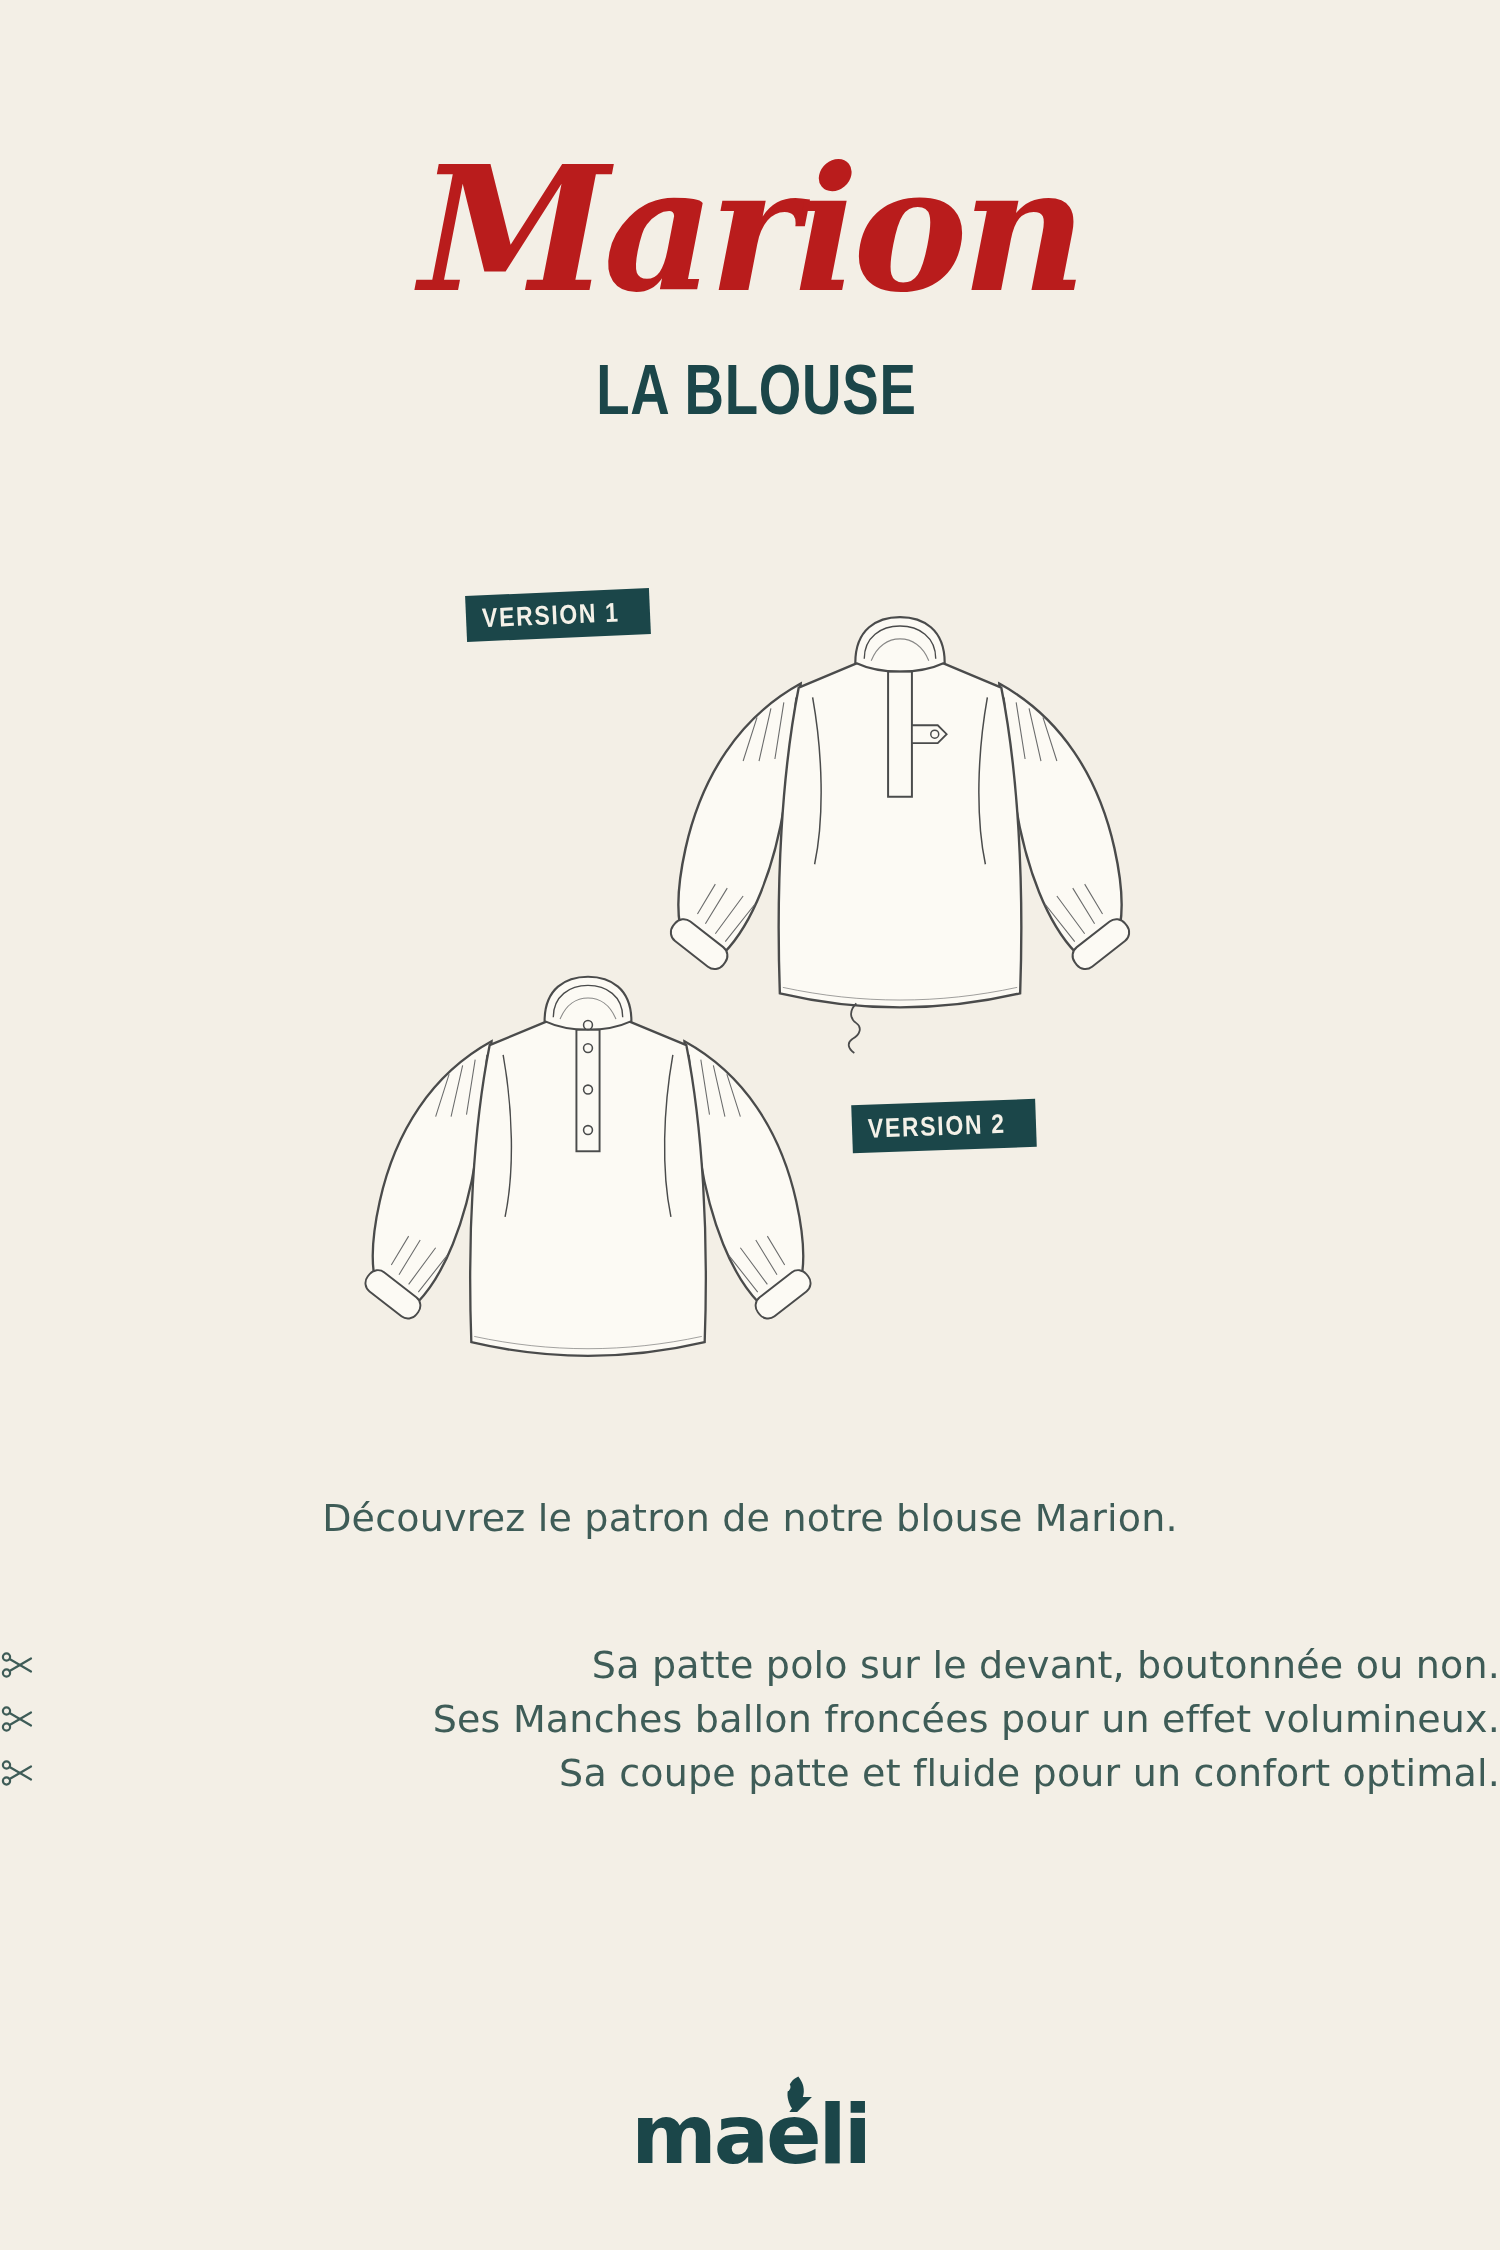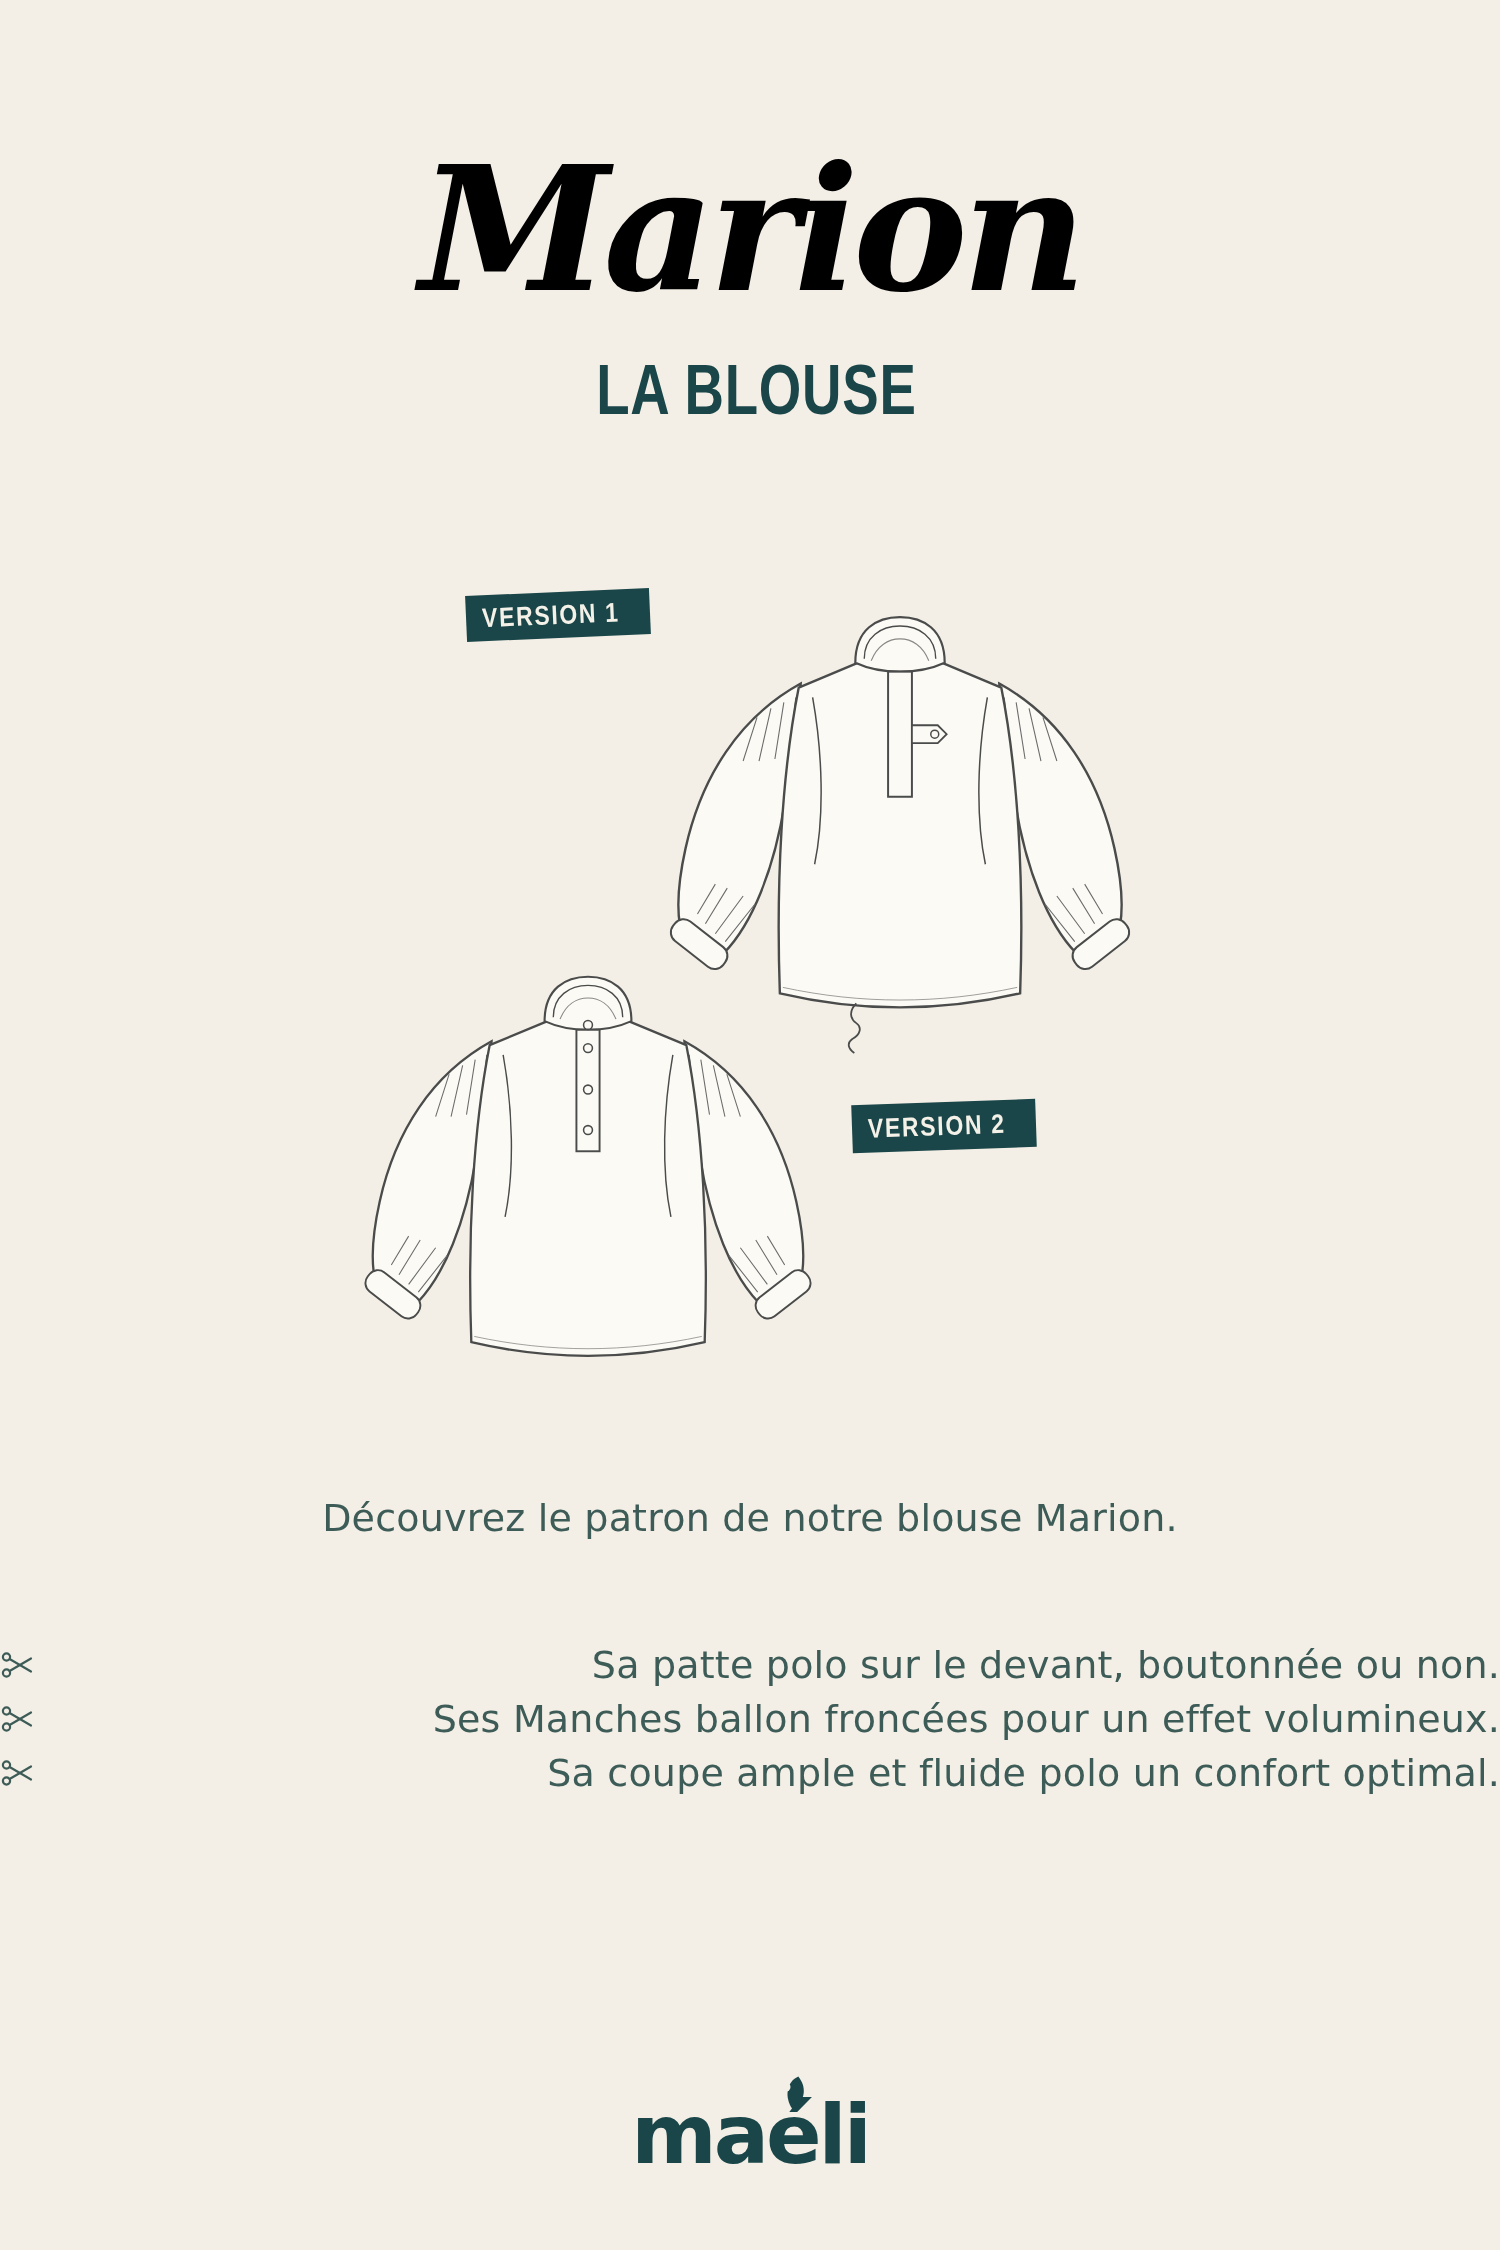--- a/index.html
+++ b/index.html
@@ -12,21 +12,21 @@
     font-family:"DejaVu Sans", sans-serif;
   }
   
   .title{
     position:absolute;top:140px;left:0;right:0;
     margin:0;text-align:center;
     font-family:"DejaVu Serif", serif;
     font-style:italic;font-weight:700;
     font-size:172px;line-height:1.05;
     letter-spacing:-6px;
-    color:#000000;
+    color:#b91c1c;
   }
   .subtitle-wrap{
     position:absolute;top:352px;left:12px;right:0;
     text-align:center;
   }
   .subtitle{
     display:inline-block;
     font-family:"Liberation Sans", sans-serif;
     font-weight:700;font-size:70px;line-height:1.1;
     letter-spacing:1px;
@@ -196,21 +196,21 @@
       <span class="scissors">
         <svg viewBox="0 0 34 30" width="36" height="30">
           <g stroke="currentColor" stroke-width="2.2" fill="none" stroke-linecap="round">
             <circle cx="5.5" cy="7" r="3.6"></circle>
               <circle cx="5.5" cy="23" r="3.6"></circle>
             <line x1="8.6" y1="9" x2="30" y2="21.5"></line>
               <line x1="8.6" y1="21" x2="30" y2="8.5"></line>
           </g>
         </svg>
       </span>
-      <span>Sa coupe ample et fluide polo un confort optimal.</span>
+      <span>Sa coupe patte et fluide pour un confort optimal.</span>
     </li>
   </ul>
 
   <div class="logo">
     <span class="logo-text">
       <span>maéli</span>
       <svg class="leaf" width="34" height="40" viewBox="0 0 34 40">
         <path d="M18,2 C28,10 31,24 19,35 C9,26 7,10 18,2 Z" fill="#1b4649" transform="rotate(12 17 18)"></path>
         <circle cx="9" cy="13" r="4.5" fill="#f3efe6"></circle>
       </svg>

